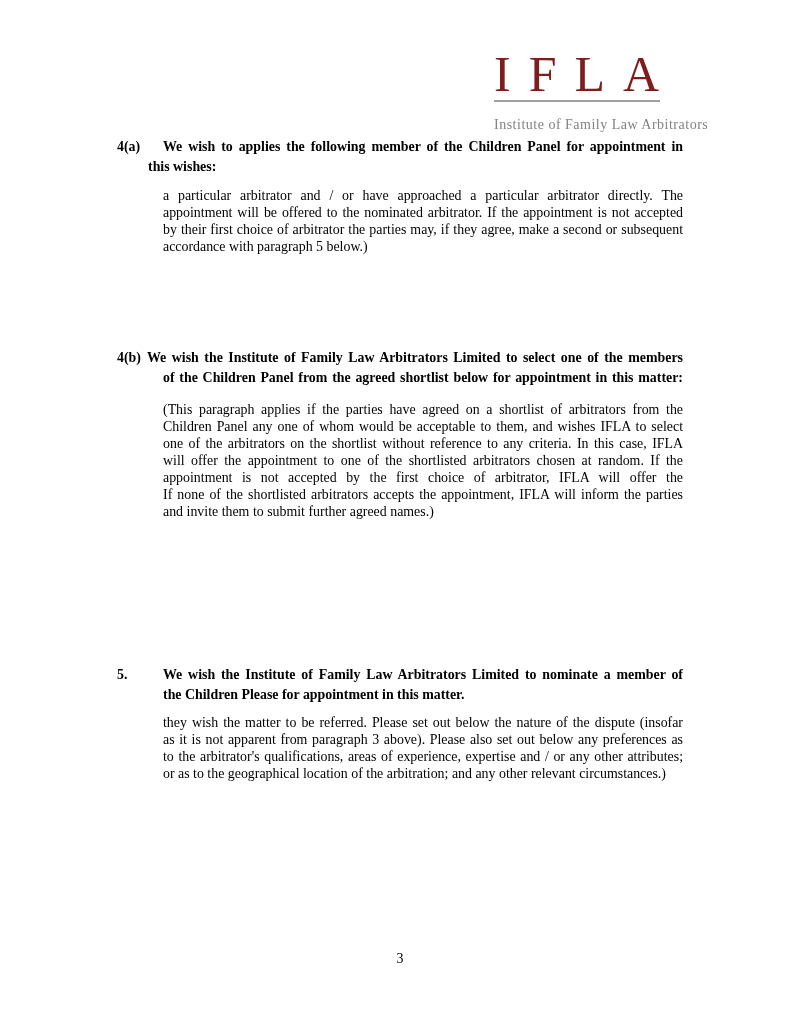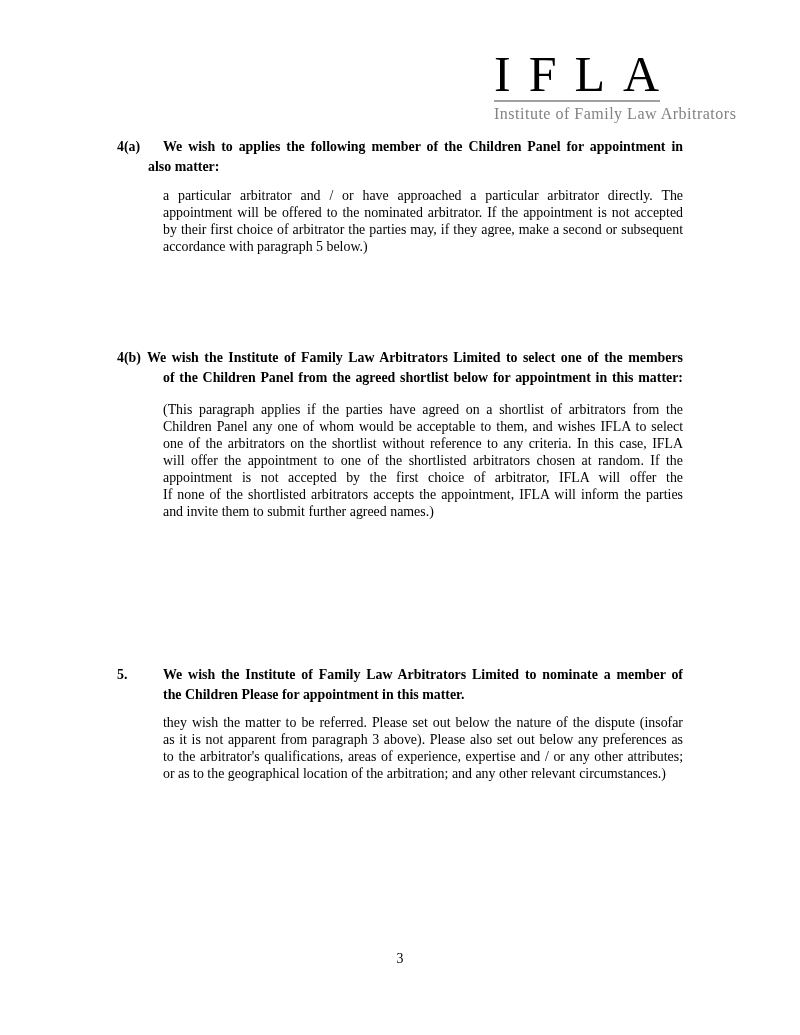--- a/index.html
+++ b/index.html
@@ -23,31 +23,31 @@
     left: 494px;
     top: 48px;
     width: 166px;
   }
   .logo-acronym {
     font-size: 50px;
     line-height: 52px;
     letter-spacing: 18px;
     margin-right: -18px;
     white-space: nowrap;
-    color: #000000;
+    color: #7f1d1d;
   }
   .logo-rule {
     height: 2px;
     background: #a0a0a0;
     width: 100%;
     margin: 0;
   }
   .logo-tagline {
-    margin-top: 5px;
-    font-size: 16px;
+    margin-top: 16px;
+    font-size: 14px;
     line-height: 14px;
     letter-spacing: 0.5px;
     white-space: nowrap;
     color: #828282;
   }
 
   
   .section {
     position: absolute;
     left: 0;
@@ -110,21 +110,21 @@
   <div class="logo">
     <div class="logo-acronym">IFLA</div>
     <div class="logo-rule"></div>
     <div class="logo-tagline">Institute of Family Law Arbitrators</div>
   </div>
 
   <div class="section" style="top:137px">
     <div class="sec-label">4(a)</div>
     <div class="sec-heading" id="h4a">
         <div class="tline first">We wish to applies the following member of the Children Panel for appointment in</div>
-        <div class="tline last">also matter:</div>
+        <div class="tline last">this wishes:</div>
       </div>
   </div>
   <div class="body-para" style="top:187px">
       <div class="tline">a particular arbitrator and / or have approached a particular arbitrator directly. The</div>
       <div class="tline">appointment will be offered to the nominated arbitrator. If the appointment is not accepted</div>
       <div class="tline">by their first choice of arbitrator the parties may, if they agree, make a second or subsequent</div>
       <div class="tline last">accordance with paragraph 5 below.)</div>
     </div>
 
   <div class="section" style="top:348px">

